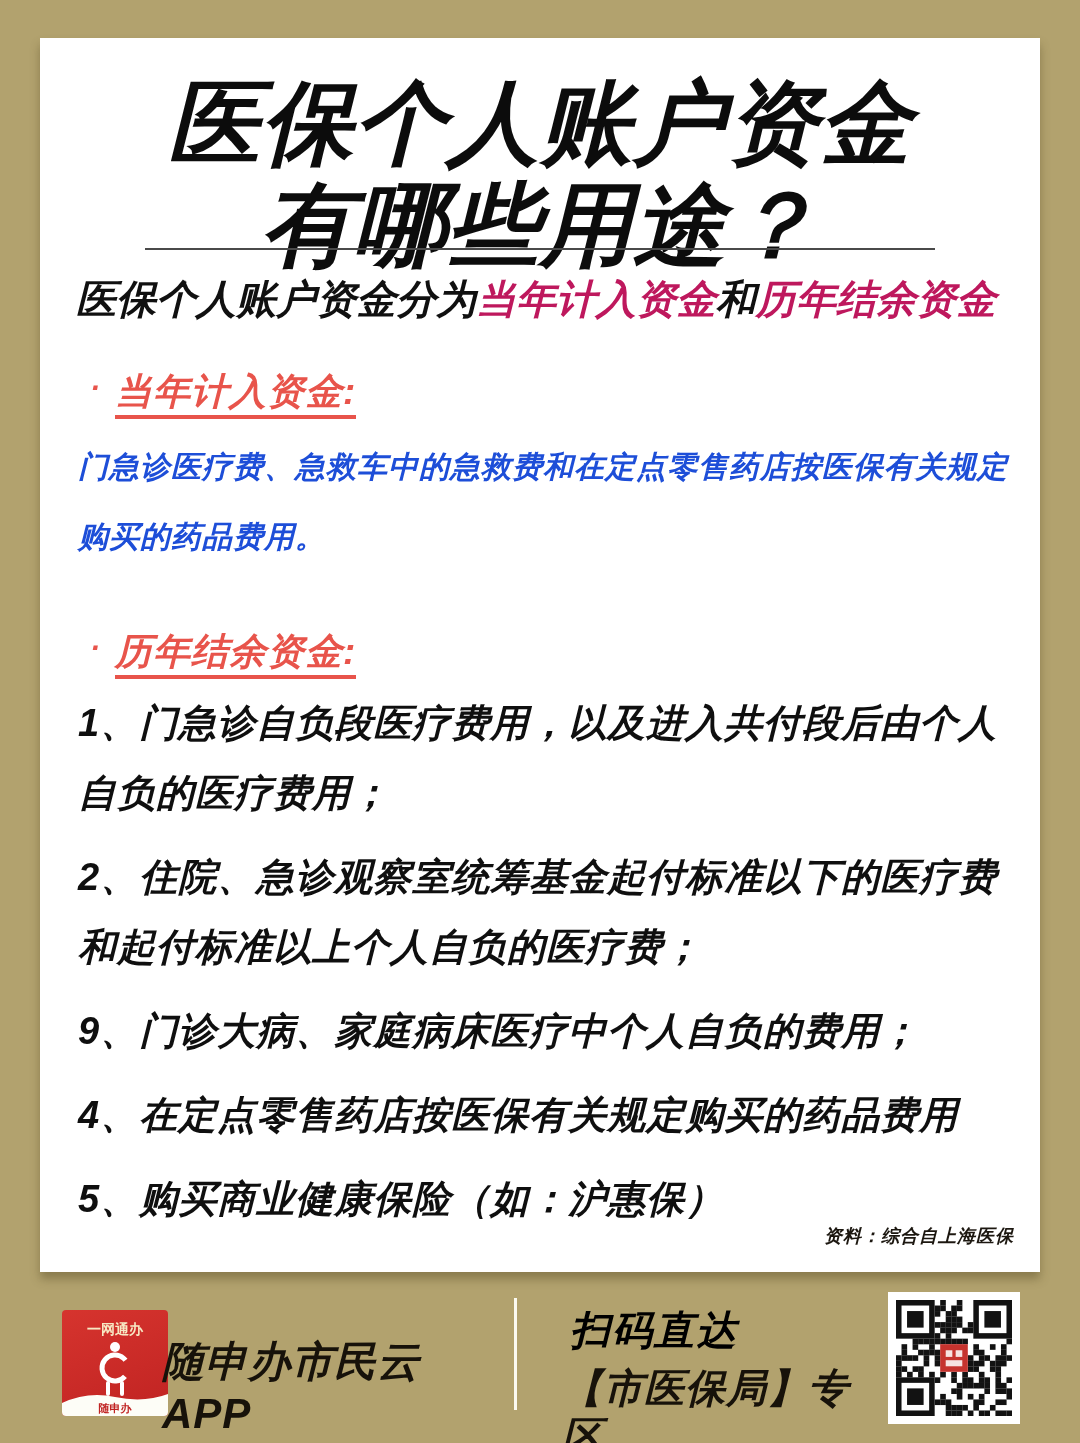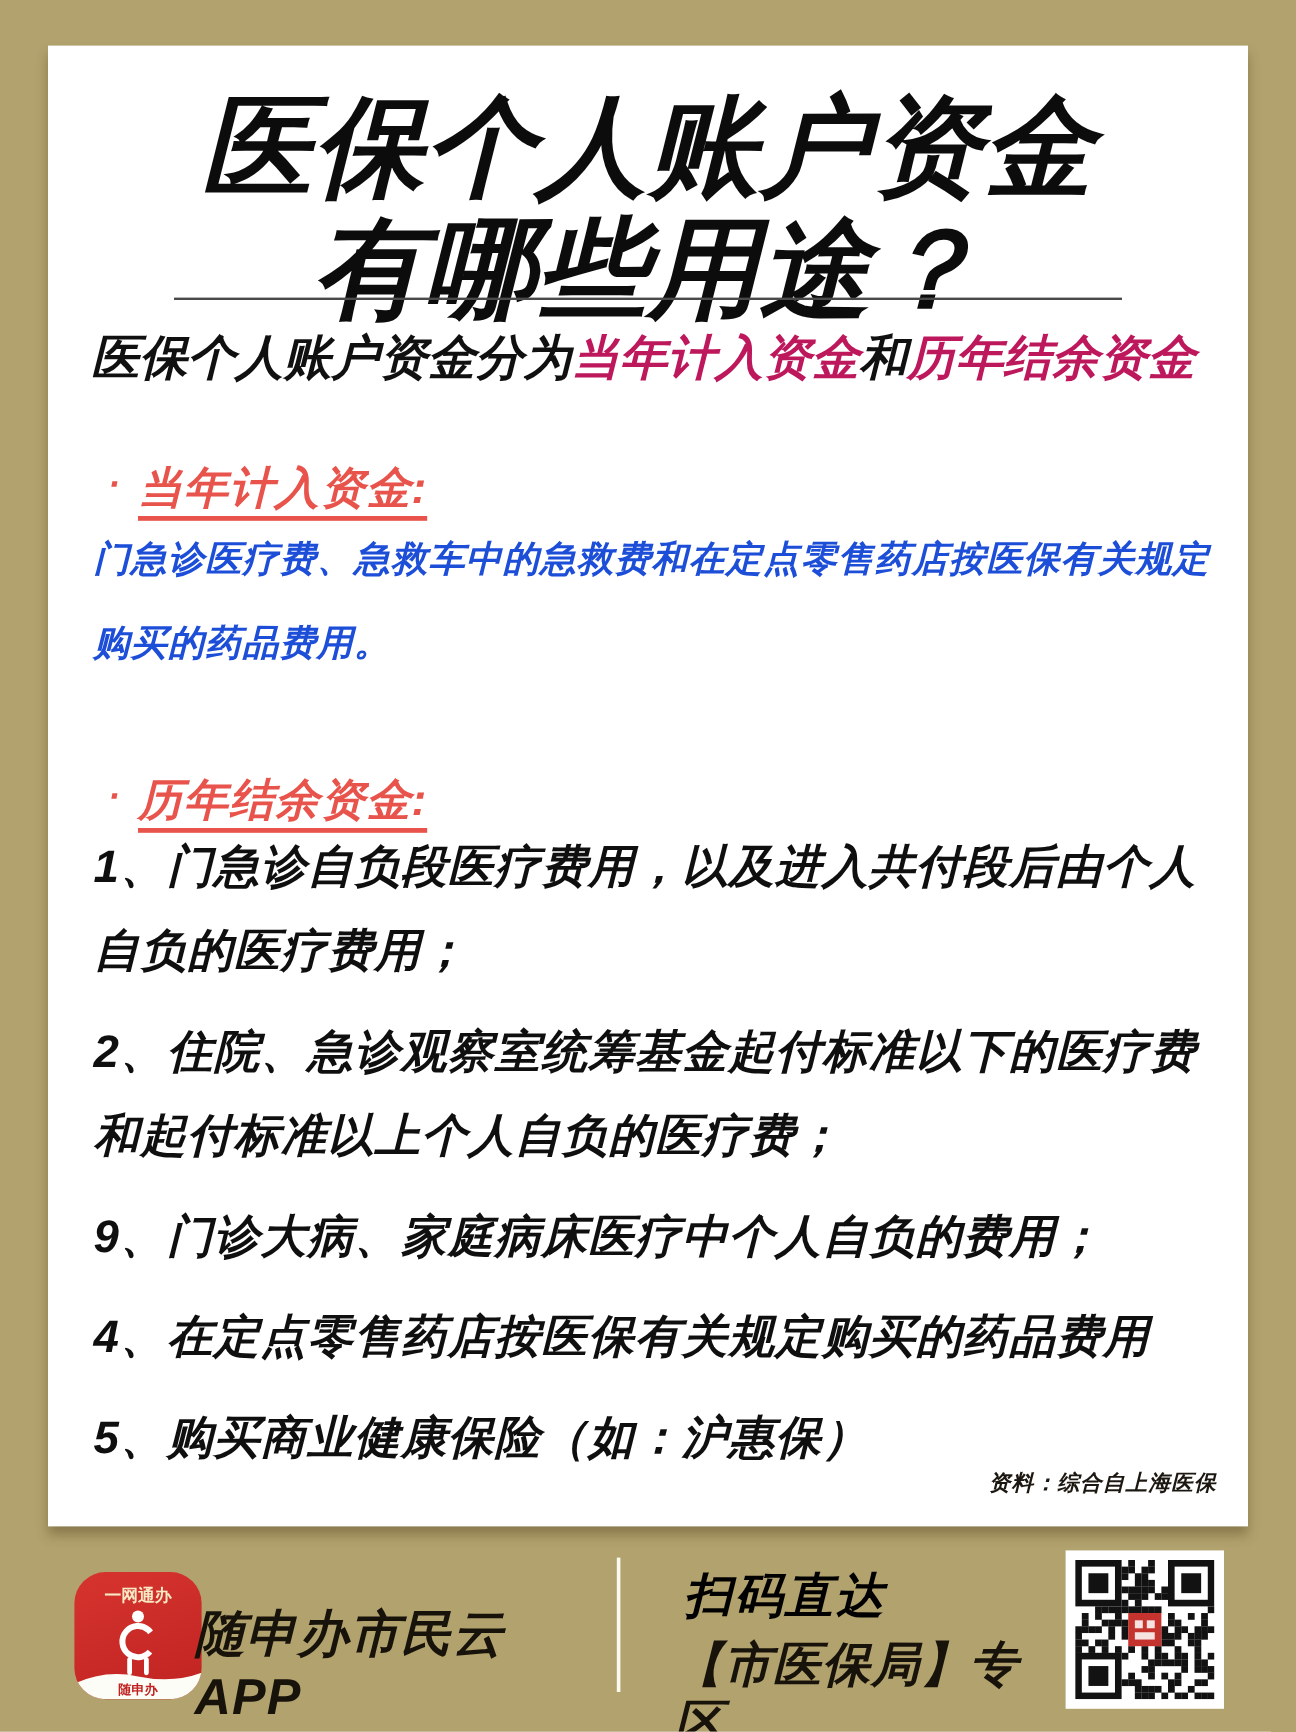--- a/index.html
+++ b/index.html
@@ -32,21 +32,20 @@
     position:absolute;top:238px;left:36px;width:930px;
     font-size:40px;line-height:46px;white-space:nowrap;
     color:#101010;letter-spacing:0px;
   }
   .red-em{color:#be185d;}
 
   .sec-head{
     position:absolute;left:50px;
     font-size:37px;line-height:46px;color:#e8544b;
     letter-spacing:1px;
-    margin-top:16px;
   }
   .sec-head .bullet{margin-right:14px;font-size:30px;vertical-align:6px;}
   .sec-head .label{border-bottom:4px solid #e8544b;padding-bottom:3px;}
   .sec1-head{top:327px;}
   .sec2-head{top:587px;}
 
   .sec1-body{
     position:absolute;top:394px;left:38px;width:942px;
     font-size:30px;line-height:70px;color:#1d4ed8;letter-spacing:1px;
   }
@@ -57,21 +56,21 @@
   .item{margin-bottom:14px;}
 
   .source{
     position:absolute;top:1186px;right:26px;
     font-size:18px;color:#1c1710;letter-spacing:1px;
   }
 
   
   .app-icon{
     position:absolute;left:62px;top:1310px;width:106px;height:106px;
-    border-radius:26px;overflow:hidden;
+    border-radius:4px;overflow:hidden;
     background:linear-gradient(160deg,#d6342e 0%,#c02322 100%);
   }
   .app-icon svg{display:block;width:106px;height:106px;}
   .app-name{
     position:absolute;left:162px;top:1336px;width:340px;
     font-size:42px;line-height:52px;color:#17120a;letter-spacing:1px;
   }
   .footer-divider{
     position:absolute;left:514px;top:1298px;width:3px;height:112px;
     background:#fbfaf1;

